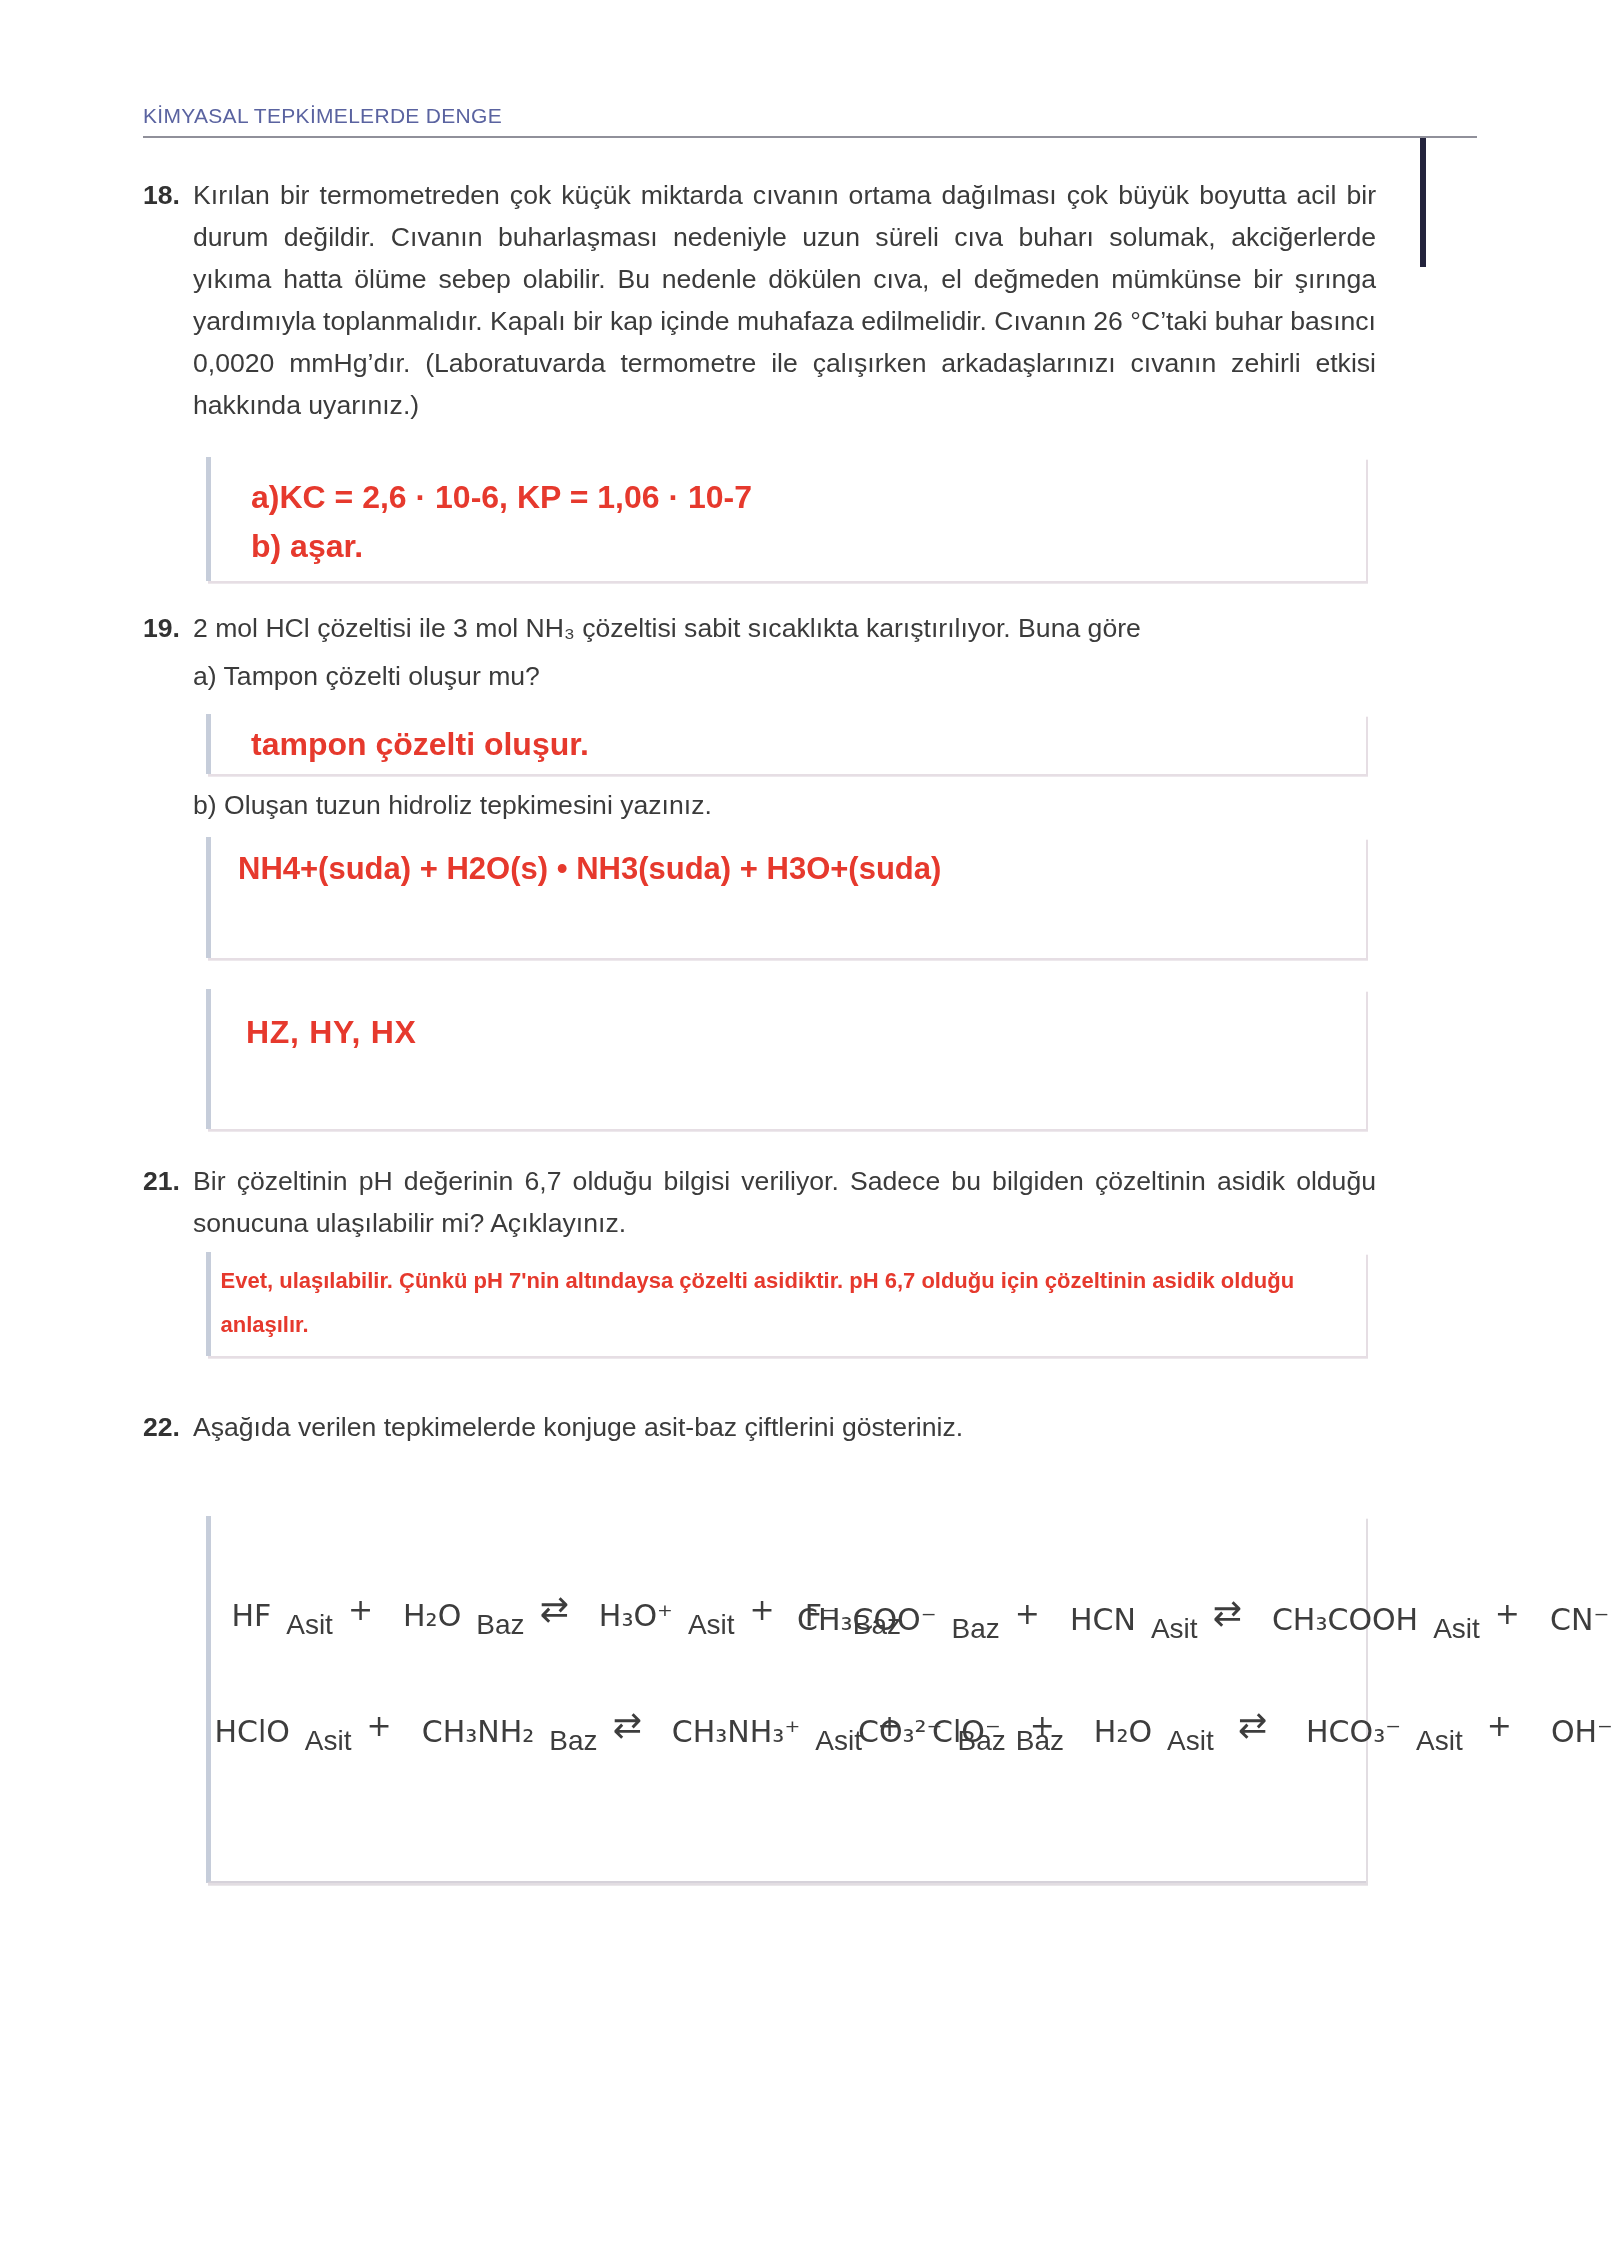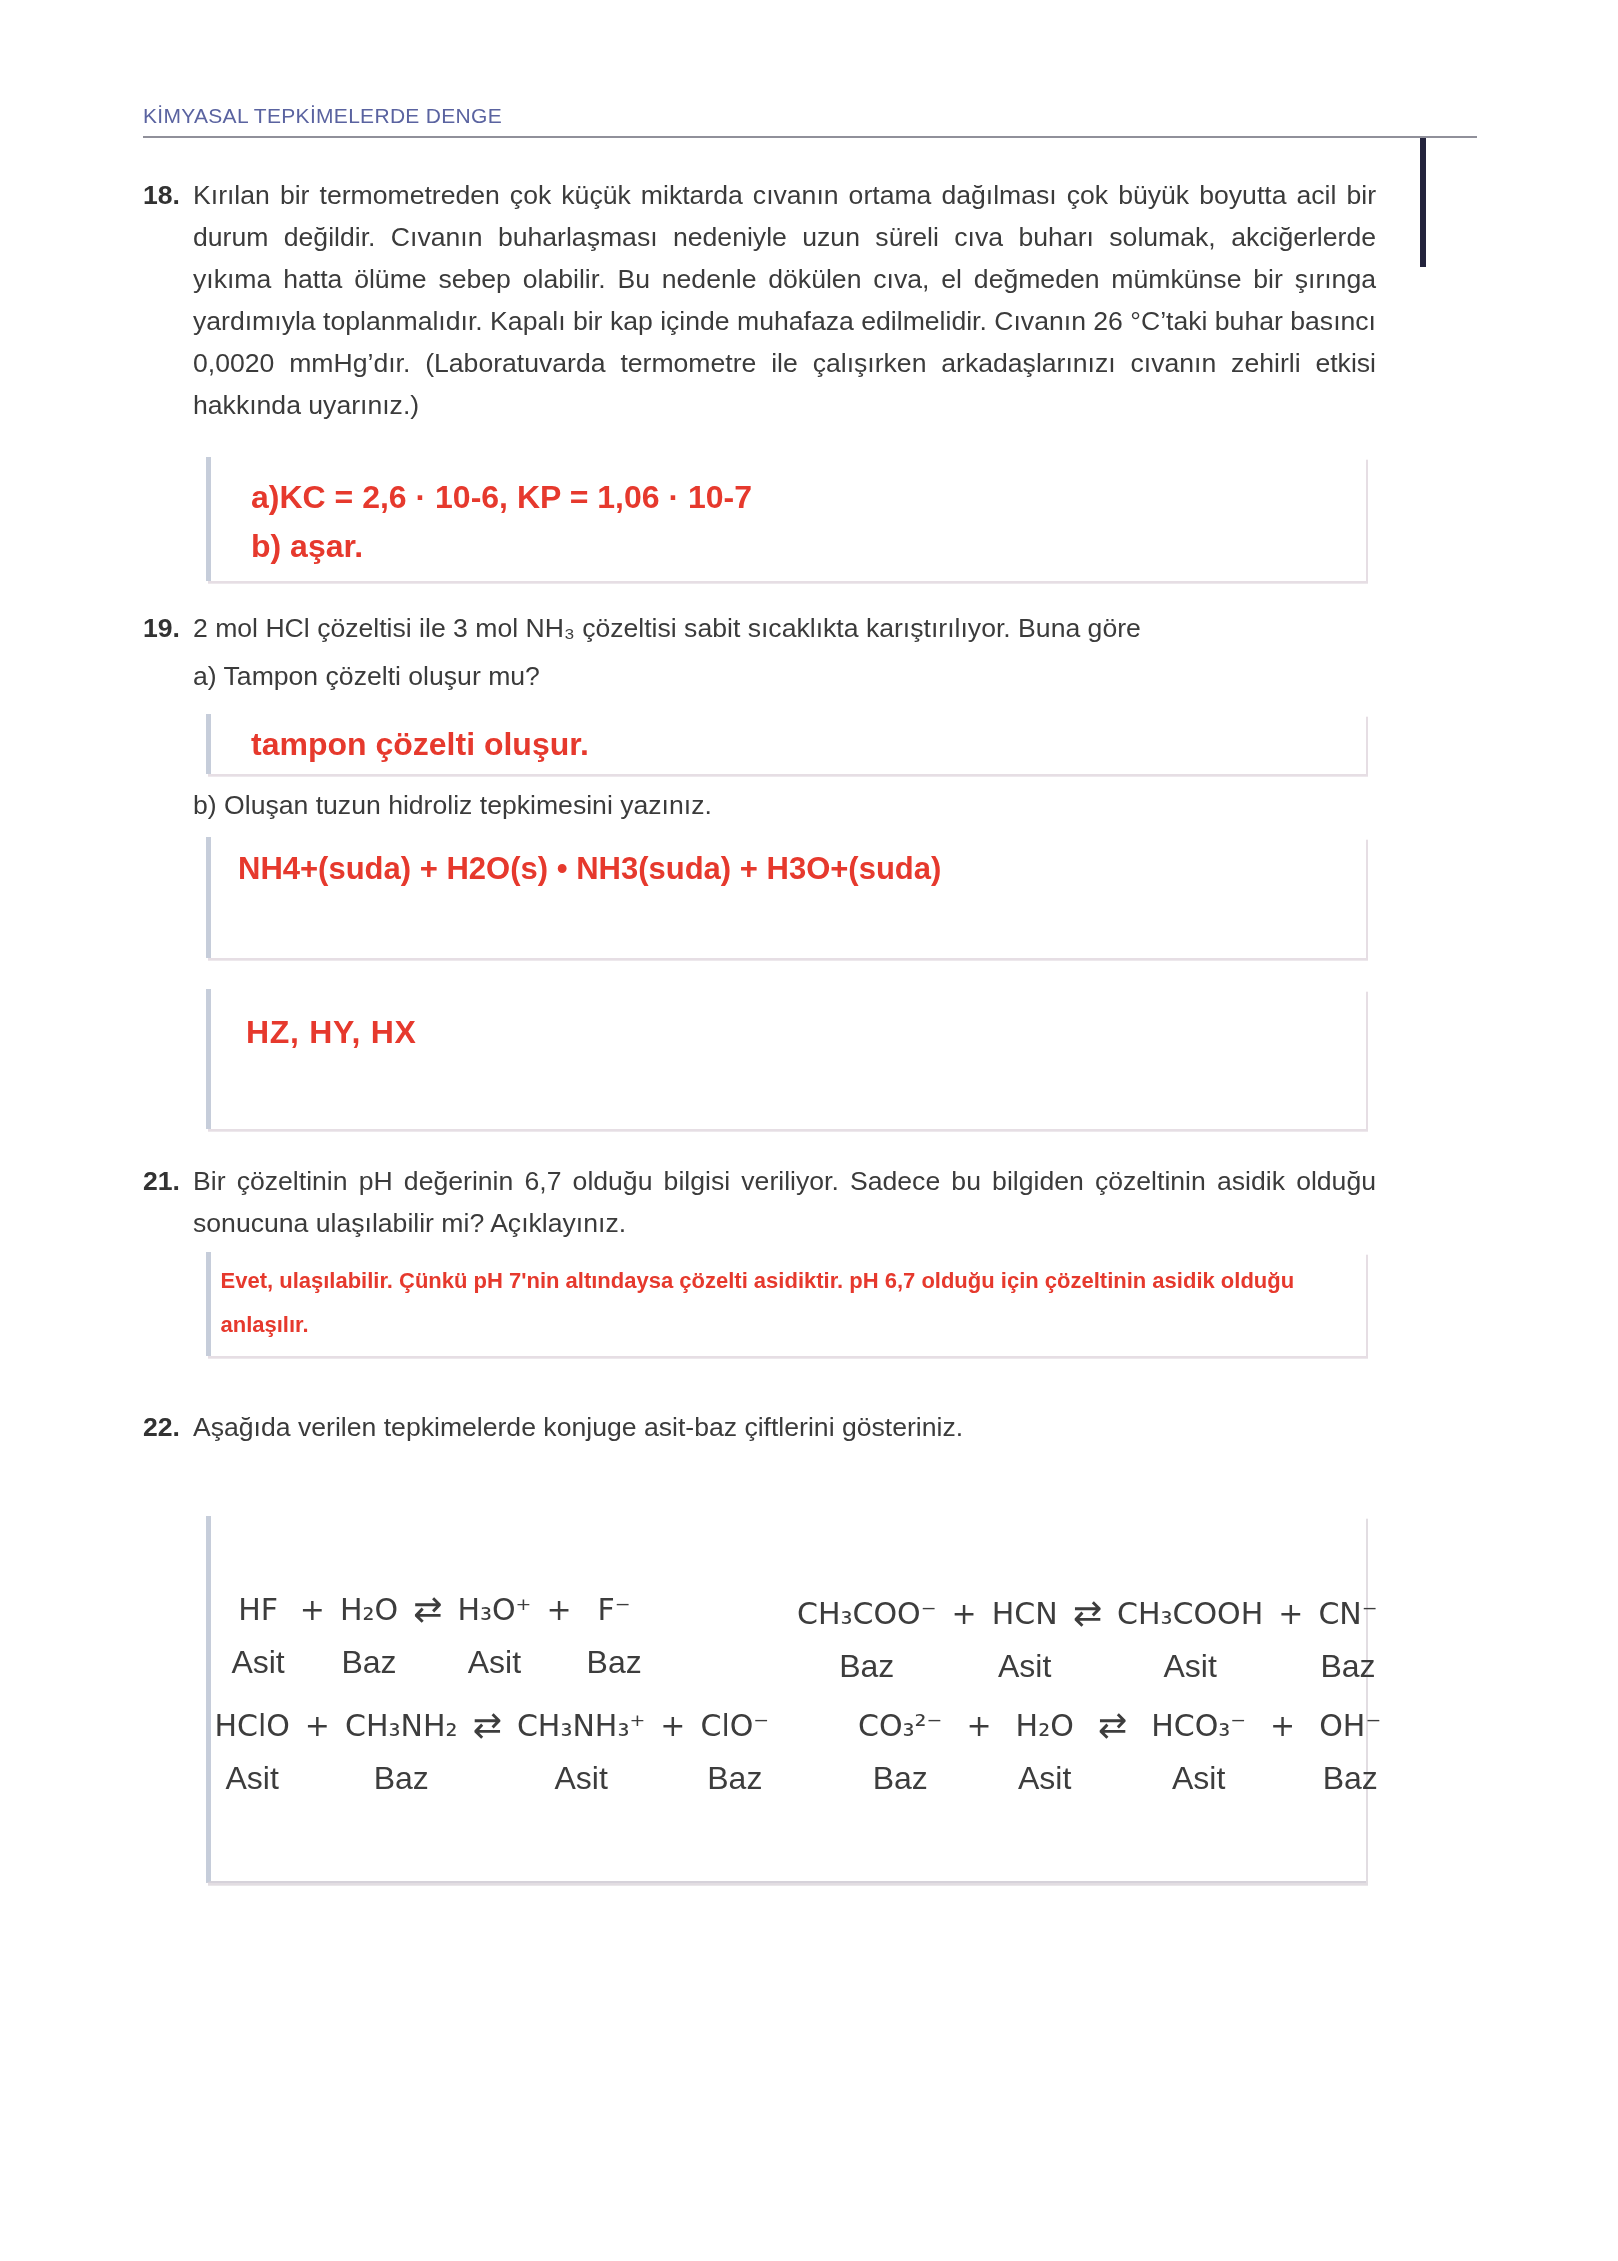--- a/index.html
+++ b/index.html
@@ -75,29 +75,29 @@
   
   .eqbox {
     position:relative;
     margin-top:68px; margin-left:63px;
     width:1160px; height:367px;
     border-left:5.5px solid #c6cdda;
     border-bottom:2.7px solid #d6d2da;
     box-shadow:2px 2.7px 0 #e2dde2;
   }
   .reaction { position:absolute; display:flex; gap:15px; align-items:flex-start; }
-  .tok { display:flex; flex-direction:column; align-items:center;text-align:center; }
+  .tok { display:flex; flex-direction:row; align-items:center;text-align:center; }
   .tf {
     font-size:30px; line-height:38px; color:#3d3d3d;
     font-family:"DejaVu Sans", sans-serif; white-space:nowrap;
   }
   .tok.arrow .tf { font-size:35px; position:relative; top:-1.4px; }
   .tl {
-    font-size:32px; line-height:33px; color:#3d3d3d;
-    margin-top:16.4px; white-space:nowrap;
+    font-size:28px; line-height:33px; color:#3d3d3d;
+    margin-top:16.4px; white-space:nowrap;margin-left:15px;
   }
   .r0 { left:20.4px;  top:75px; }
   .r1 { left:586px; top:79px; }
   .r2 { left:3.4px;   top:191px; }
   .r3 { left:647px; top:191px;gap:24px; }
 
   
   .pagenum { position:absolute; left:140px; top:2152px; font-size:29px; color:#333; }
   .footer-bar { position:absolute; left:24px; top:2180px; width:106px; height:6.1px; background:#5b5aa6; }
 </style>

